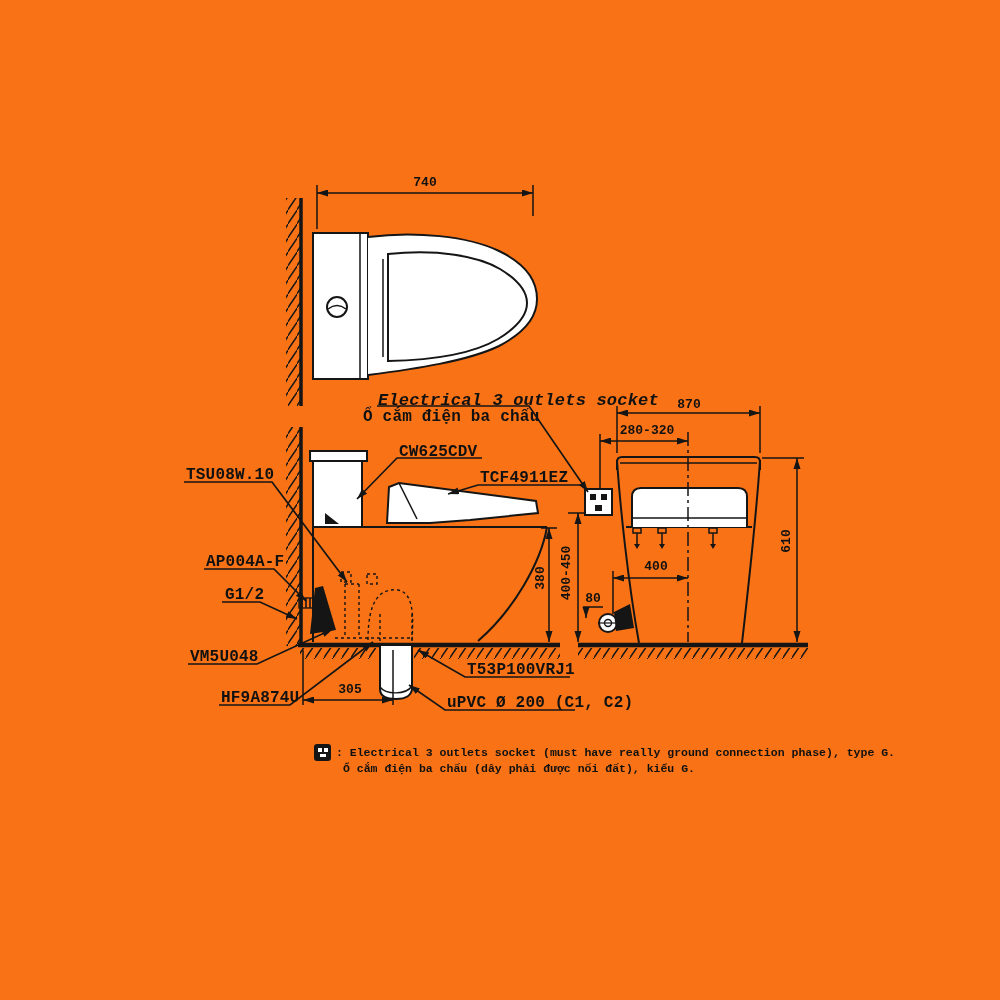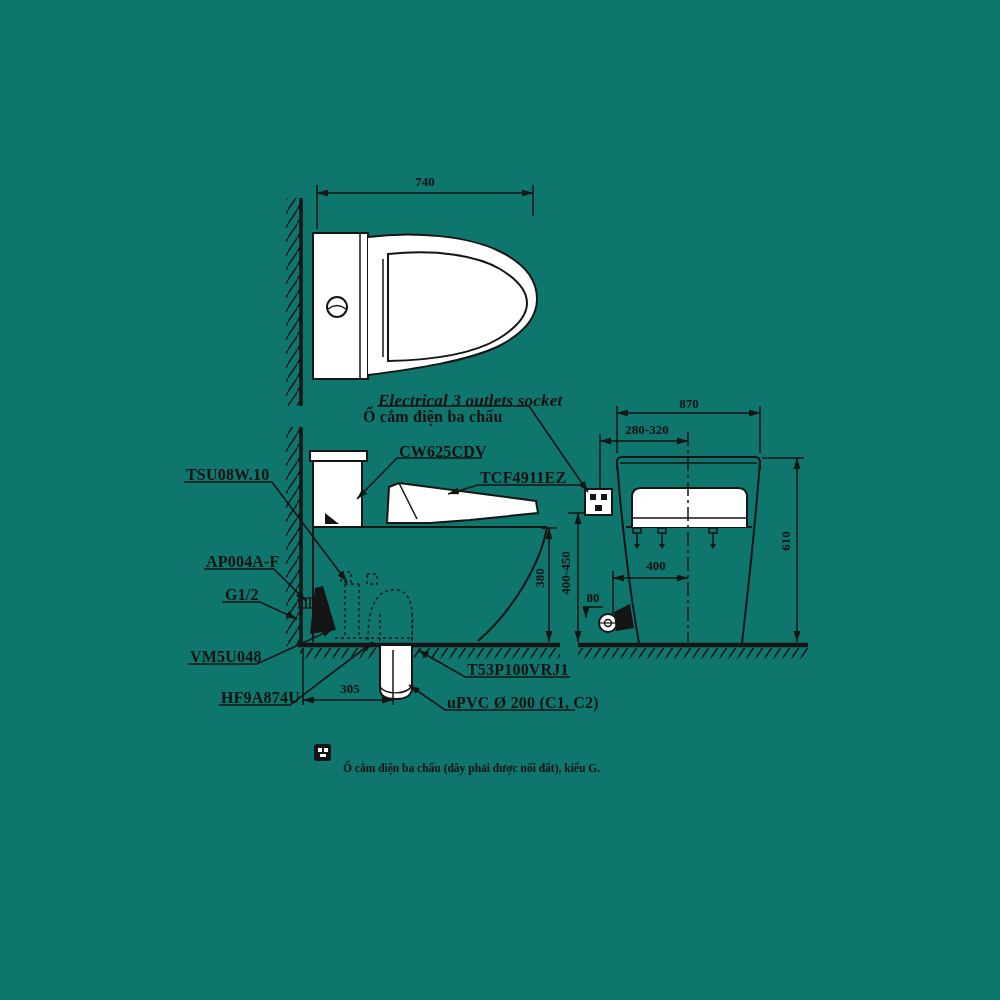--- a/index.html
+++ b/index.html
@@ -1,18 +1,18 @@
 <!DOCTYPE html>
 <html><head>
 <meta charset="utf-8">
 <style>
   html,body{margin:0;padding:0;background:#fff;}
   #stage{
-    position:relative;width:1000px;height:1000px;background:#0f766e;
-    font-family:Liberation Serif, serif;color:#111;
+    position:relative;width:1000px;height:1000px;background:#f97316;
+    font-family:Liberation Mono, monospace;color:#111;
     overflow:hidden;
   }
   #art{position:absolute;left:0;top:0;}
   .lbl{
     position:absolute;font-size:16px;font-weight:bold;white-space:nowrap;
     color:#111;letter-spacing:.2px;
   }
   .dim{
     position:absolute;font-size:13px;font-weight:bold;white-space:nowrap;color:#111;
     transform:translate(-50%,-50%);
@@ -233,15 +233,16 @@
 
   <div class="dim" style="left:689px;top:404px">870</div>
   <div class="dim" style="left:647px;top:430px">280-320</div>
   <div class="dim" style="left:656px;top:566px">400</div>
   <div class="dim" style="left:593px;top:598px">80</div>
 
   <div class="vdim" style="left:786px;top:541px">610</div>
   <div class="vdim" style="left:566px;top:573px">400-450</div>
   <div class="vdim" style="left:540px;top:578px">380</div>
 
+  <div class="note" style="left:336px;top:746px">: Electrical 3 outlets socket (must have really ground connection phase), type G.</div>
   <div class="note" style="left:343px;top:762px">Ổ cắm điện ba chấu (dây phải được nối đất), kiểu G.</div>
 
 </div>
 
 </body></html>

